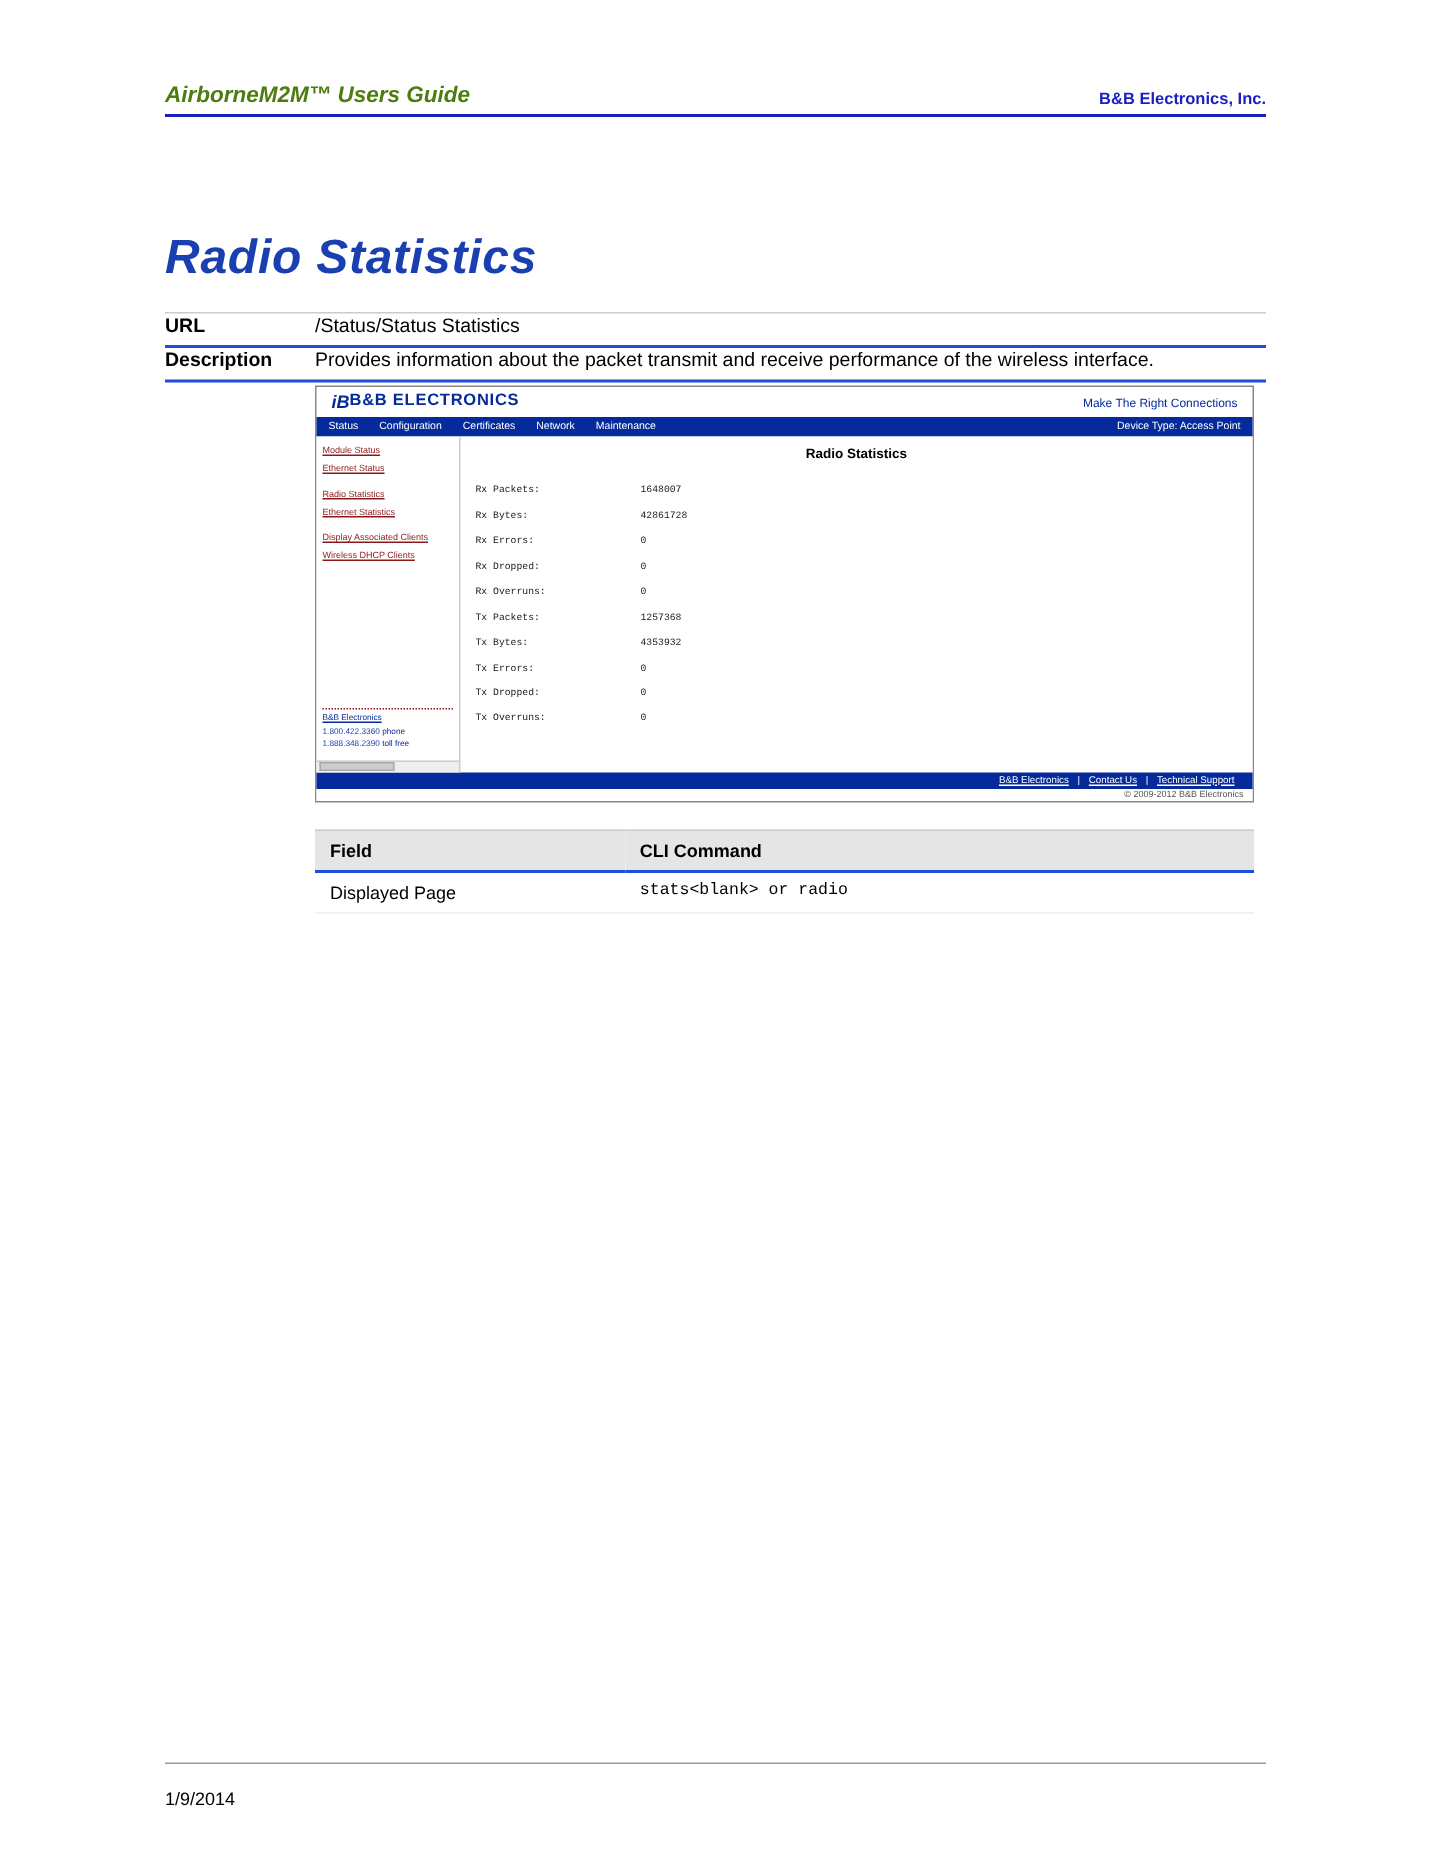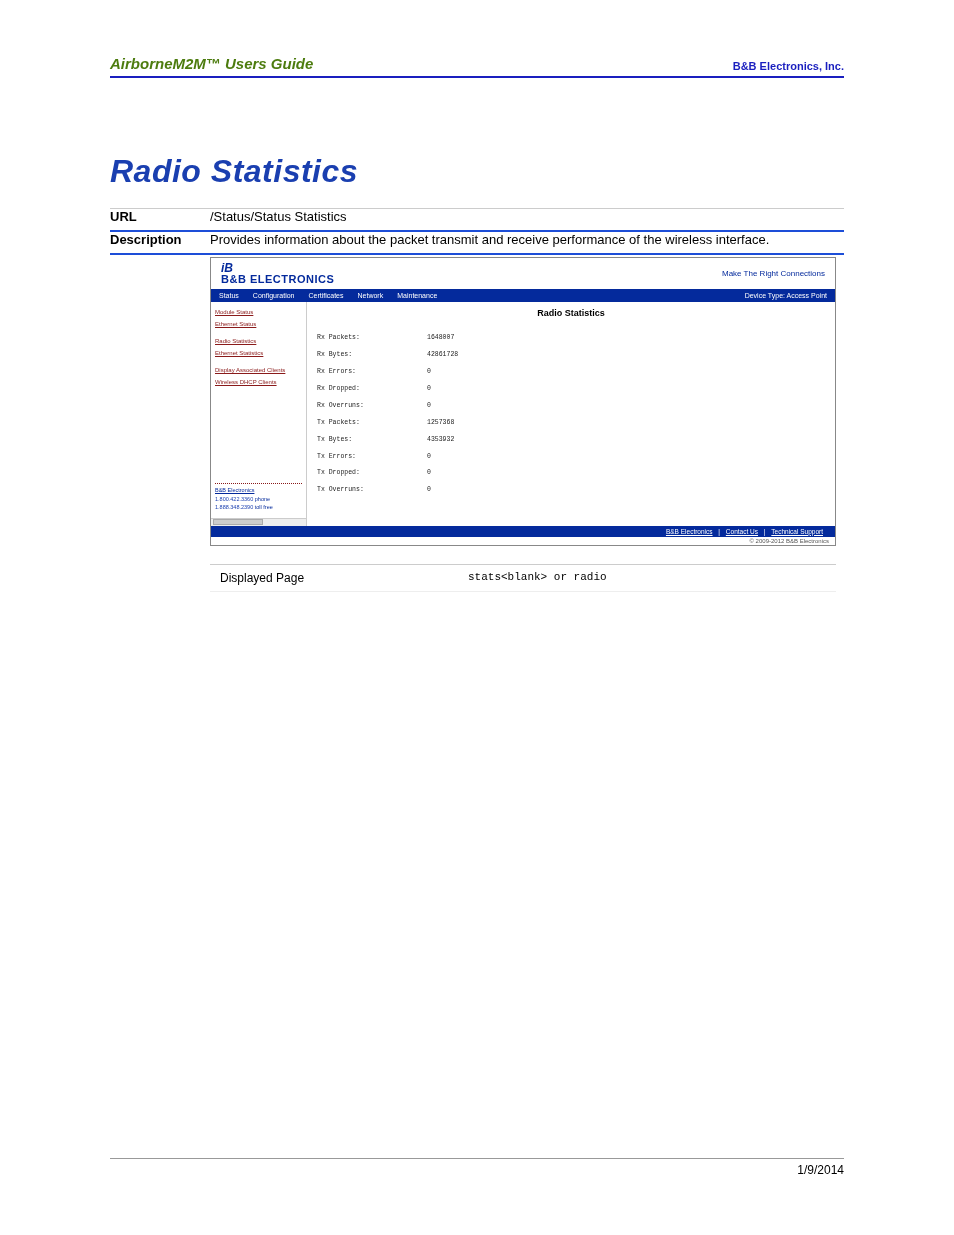--- a/index.html
+++ b/index.html
@@ -9,21 +9,21 @@
   .hdr-left { color: #4d7c0f; font-weight: bold; font-style: italic; font-size: 15px; }
   .hdr-right { color: #1a1fbf; font-weight: bold; font-size: 11px; padding-left: 44px; }
   h1.title { color: #1a3fb0; font-style: italic; font-weight: bold; font-size: 32px; margin: 0 0 18px 0; letter-spacing: 0.5px; }
   .info-table { width: 100%; border-collapse: collapse; font-size: 13px; }
   .info-table td { vertical-align: top; padding: 0 8px 6px 0; }
   .info-table tr { border-top: 2px solid #1d4ed8; }
   .info-table tr:first-child { border-top: 1px solid #ccc; }
   .info-label { width: 100px; font-weight: bold; }
   .screenshot { border: 1px solid #888; margin-top: 2px; font-size: 8px; font-family: Arial, sans-serif; }
   .ss-top { display: flex; justify-content: space-between; align-items: center; padding: 4px 10px 0 10px; }
-  .ss-logo { color: #042a9c; font-weight: bold; font-size: 11px; display: flex; flex-direction: column; line-height: 1; }
+  .ss-logo { color: #042a9c; font-weight: bold; font-size: 11px; display: flex; flex-direction: row; line-height: 1; }
   .ss-logo-top { font-style: italic; font-size: 12px; }
   .ss-logo-bot { letter-spacing: 0.5px; }
   .ss-tag { color: #042a9c; font-size: 8px; }
   .ss-menubar { background: #042a9c; color: #fff; display: flex; justify-content: space-between; padding: 3px 8px; font-size: 7px; margin-top: 4px; }
   .ss-menu { display: flex; gap: 14px; }
   .ss-menu span { cursor: default; }
   .ss-body { display: flex; min-height: 220px; background: #fff; }
   .ss-side-outer { width: 96px; border-right: 1px solid #ccc; display:flex; flex-direction:column; }
   .ss-side { padding: 6px 4px; font-size: 6px; line-height: 1.6; flex:1; }
   .ss-side a { color: #8a1a1a; text-decoration: underline; display: block; margin-bottom: 2px; cursor: default; }
@@ -39,21 +39,21 @@
   .ss-stats { font-family: "Courier New", monospace; font-size: 6.5px; white-space: pre; line-height: 1.3; color:#222; }
   .ss-stats .row { display:flex; }
   .ss-stats .k { width:110px; }
   .ss-footer { background: #042a9c; color: #fff; font-size: 6.5px; padding: 2px 8px; text-align: right; }
   .ss-footer a { color: #fff; text-decoration: underline; margin: 0 4px; cursor: default; }
   .ss-copy { text-align: right; font-size: 6px; color: #555; padding: 1px 6px; background:#fff; }
   .field-table { width: 100%; border-collapse: collapse; margin-top: 18px; font-size: 12px; }
   .field-table th { background: #e5e5e5; text-align: left; font-weight: bold; padding: 6px 10px; border-bottom: 1px solid #ccc; }
   .field-table td { padding: 6px 10px; border-bottom: 1px solid #eee; }
   .field-table .mono { font-family: Liberation Mono, monospace; font-size: 11px; }
-  .page-footer { margin-top: 560px; border-top: 1px solid #999; padding-top: 4px; text-align: right; font-size: 12px; }
+  .page-footer { margin-top: 560px; border-top: 1px solid #999; padding-top: 16px; text-align: left; font-size: 12px; }
 </style>
 </head>
 <body>
 
 <div class="page">
   <div class="hdr-row">
     <div class="hdr-left">AirborneM2M™ Users Guide</div>
     <div class="hdr-right">B&amp;B Electronics, Inc.</div>
   </div>
 
@@ -133,20 +133,24 @@
           <div class="ss-footer">
             <a>B&amp;B Electronics</a> |
             <a>Contact Us</a> |
             <a>Technical Support</a>
           </div>
           <div class="ss-copy">© 2009-2012 B&amp;B Electronics</div>
         </div>
 
         <table class="field-table">
           <tbody>
+                <tr>
+            <th style="width:33%">Field</th>
+            <th>CLI Command</th>
+          </tr>
           <tr>
             <td>Displayed Page</td>
             <td class="mono">stats&lt;blank&gt; or radio</td>
           </tr>
         </tbody>
             </table>
       </td>
     </tr>
   </tbody>
     </table>

